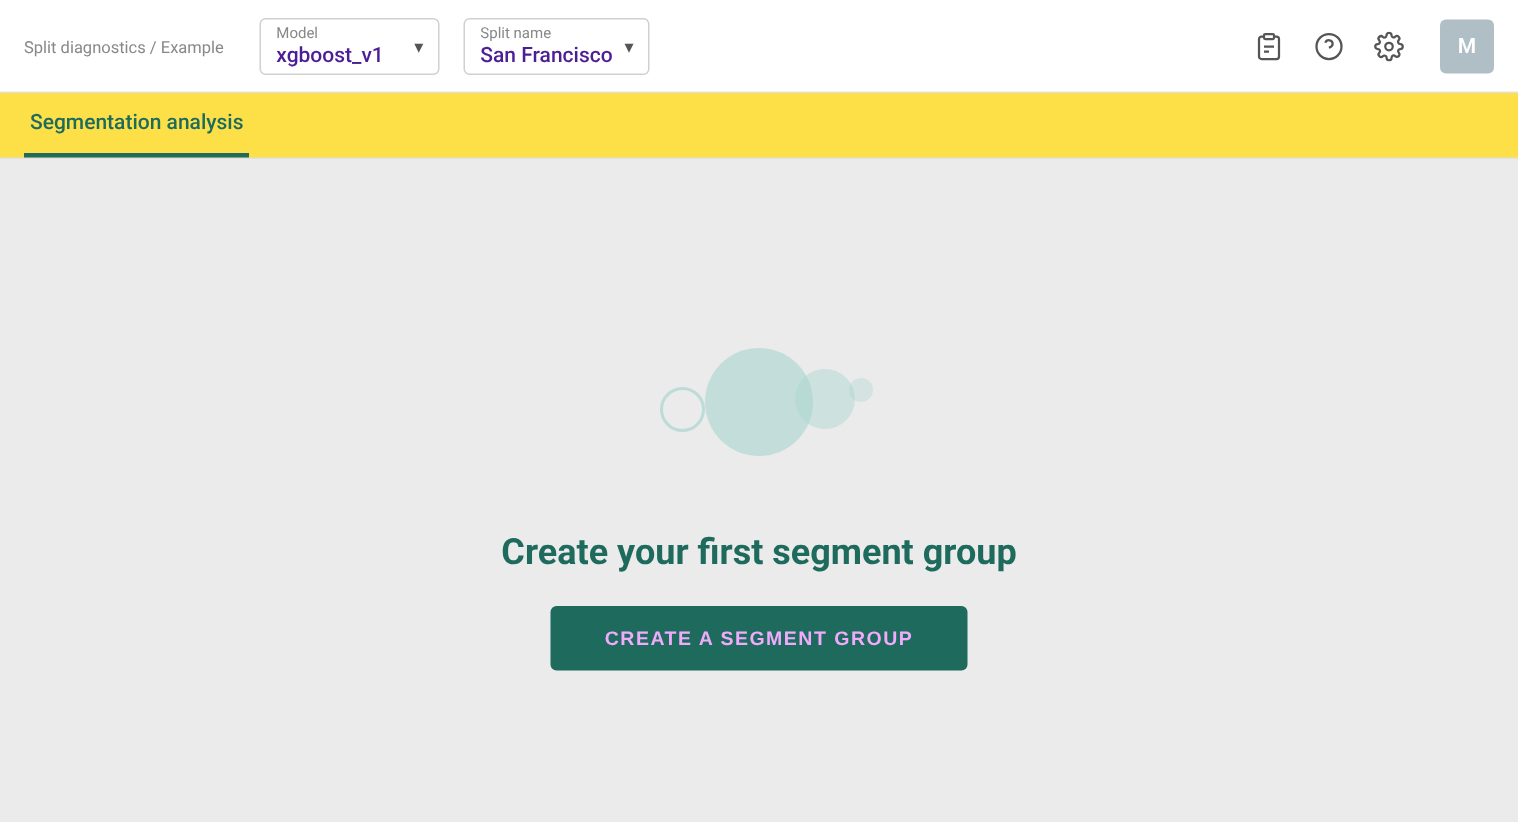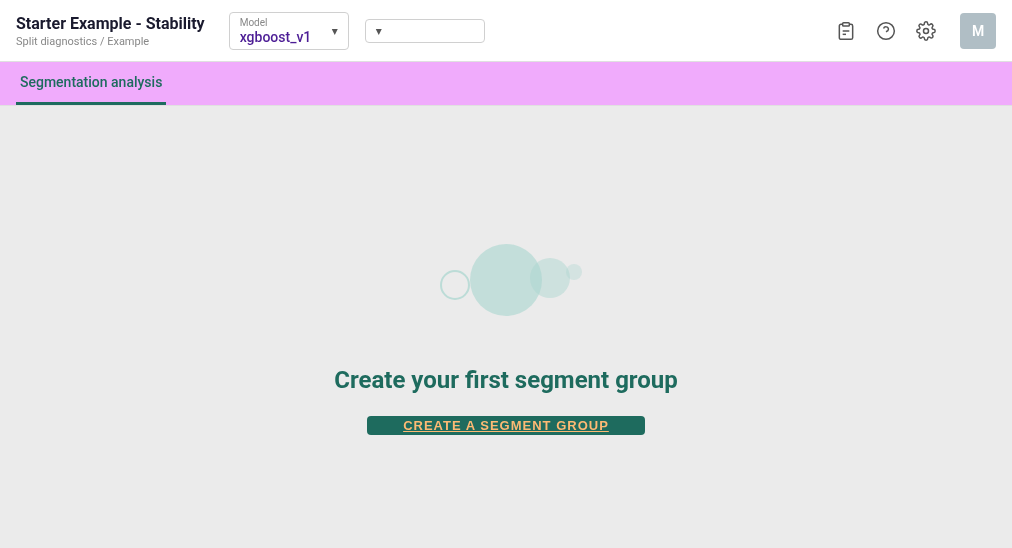--- a/index.html
+++ b/index.html
@@ -124,21 +124,21 @@
       align-items: center;
       justify-content: center;
       color: #fff;
       font-size: 14px;
       font-weight: 600;
       cursor: pointer;
     }
 
     
     .tab-bar {
-      background: #f0abfc;
+      background: #fde047;
       border-bottom: 1px solid #e0e0e0;
       padding: 0 16px;
       display: flex;
     }
 
     .tab-item {
       padding: 12px 4px;
       font-size: 14px;
       font-weight: 500;
       color: #1e6b5e;
@@ -213,53 +213,55 @@
     .empty-title {
       font-size: 24px;
       font-weight: 700;
       color: #1e6b5e;
       margin-bottom: 20px;
       text-align: center;
     }
 
     .create-segment-btn {
       background: #1e6b5e;
-      color: #fdba74;
+      color: #f0abfc;
       border: none;
       border-radius: 4px;
-      padding: 2px 36px;
+      padding: 14px 36px;
       font-size: 13px;
       font-weight: 700;
       cursor: pointer;
       letter-spacing: 1px;
       text-transform: uppercase;
-      text-decoration: underline;
     }
   </style>
 </head>
 <body>
 
 <div class="header">
 
   <div class="app-title-area">
-    <div class="app-title">Starter Example - Stability</div>
     <div class="app-subtitle">
       <span>Split diagnostics</span><span> / </span><span>Example</span>
     </div>
   </div>
 
   <div class="dropdown-control">
     <div class="dropdown-control-inner">
       <span class="dropdown-label">Model</span>
       <span class="dropdown-value">xgboost_v1</span>
     </div>
     <span class="chevron-icon">▾</span>
   </div>
 
   <div class="dropdown-control">
+    <div class="dropdown-control-inner">
+      <span class="dropdown-label">Split name</span>
+      <span class="dropdown-value">San Francisco</span>
+    </div>
     <span class="chevron-icon">▾</span>
   </div>
 
   <div class="header-spacer"></div>
 
   <div class="header-icons">
     <button class="icon-btn" title="Clipboard">
       <svg viewBox="0 0 24 24" fill="none" stroke="currentColor" stroke-width="1.8">
         <rect x="8" y="2" width="8" height="4" rx="1" ry="1"></rect>
         <path d="M16 4h2a2 2 0 012 2v14a2 2 0 01-2 2H6a2 2 0 01-2-2V6a2 2 0 012-2h2"></path>

